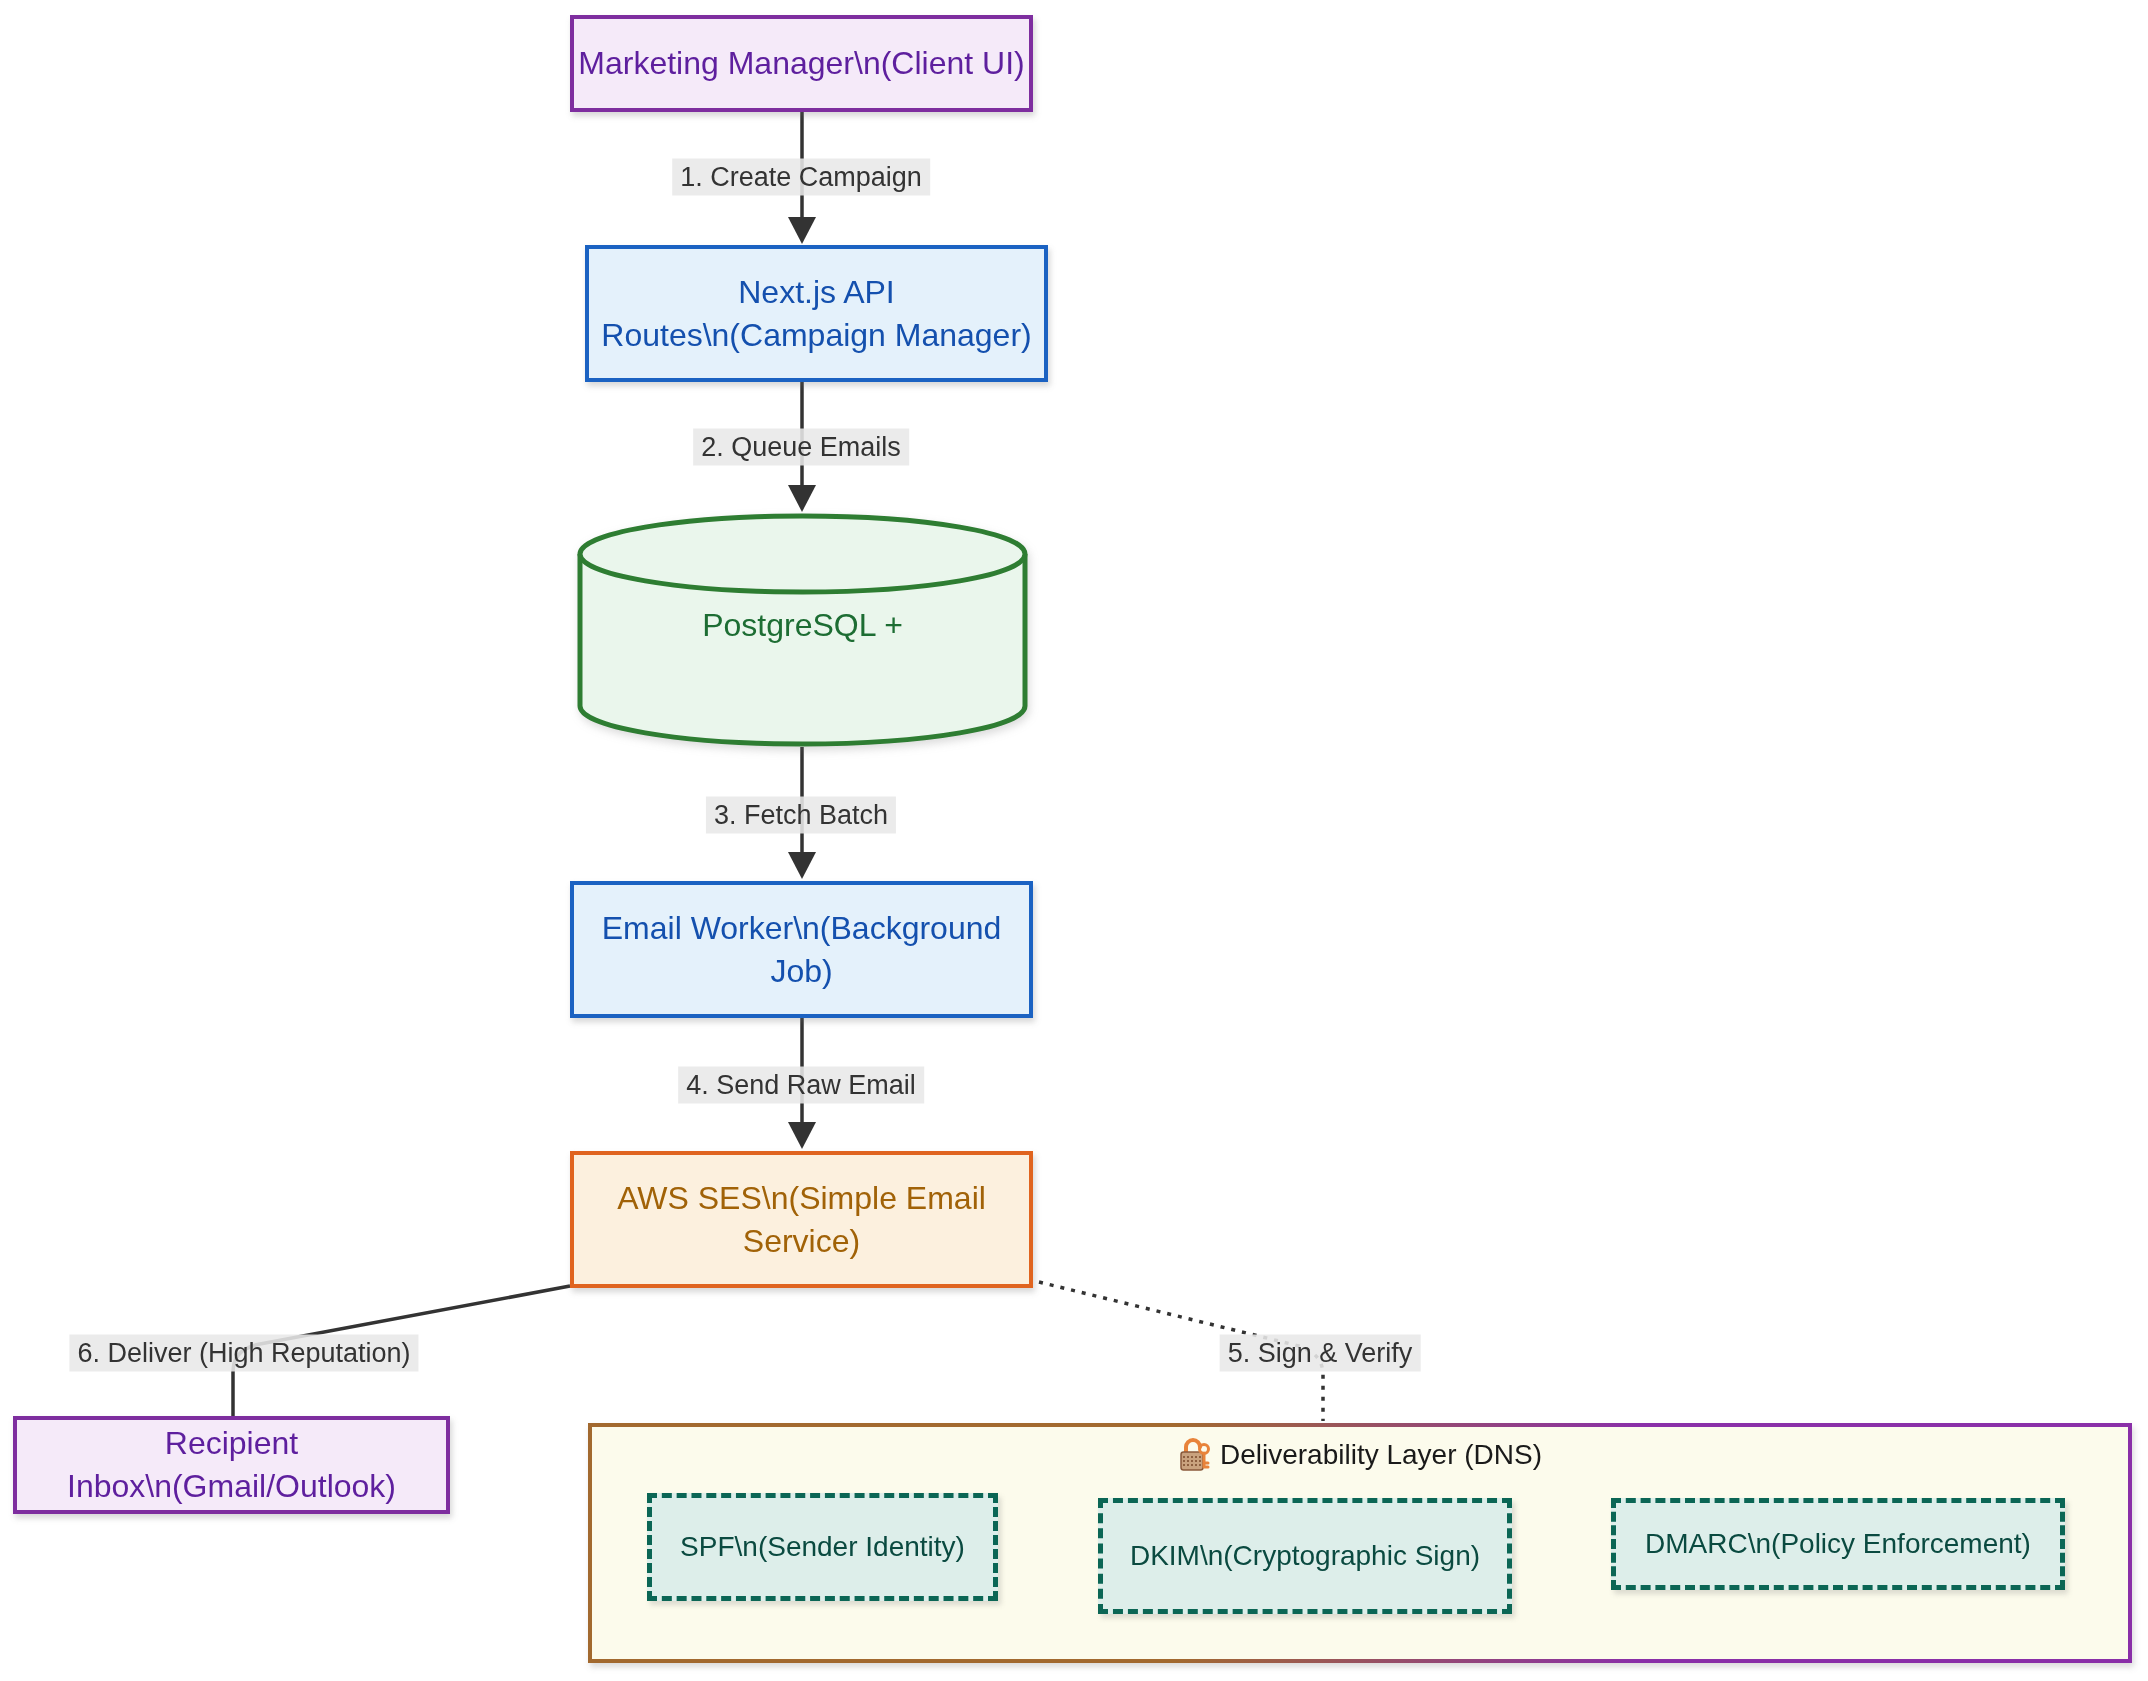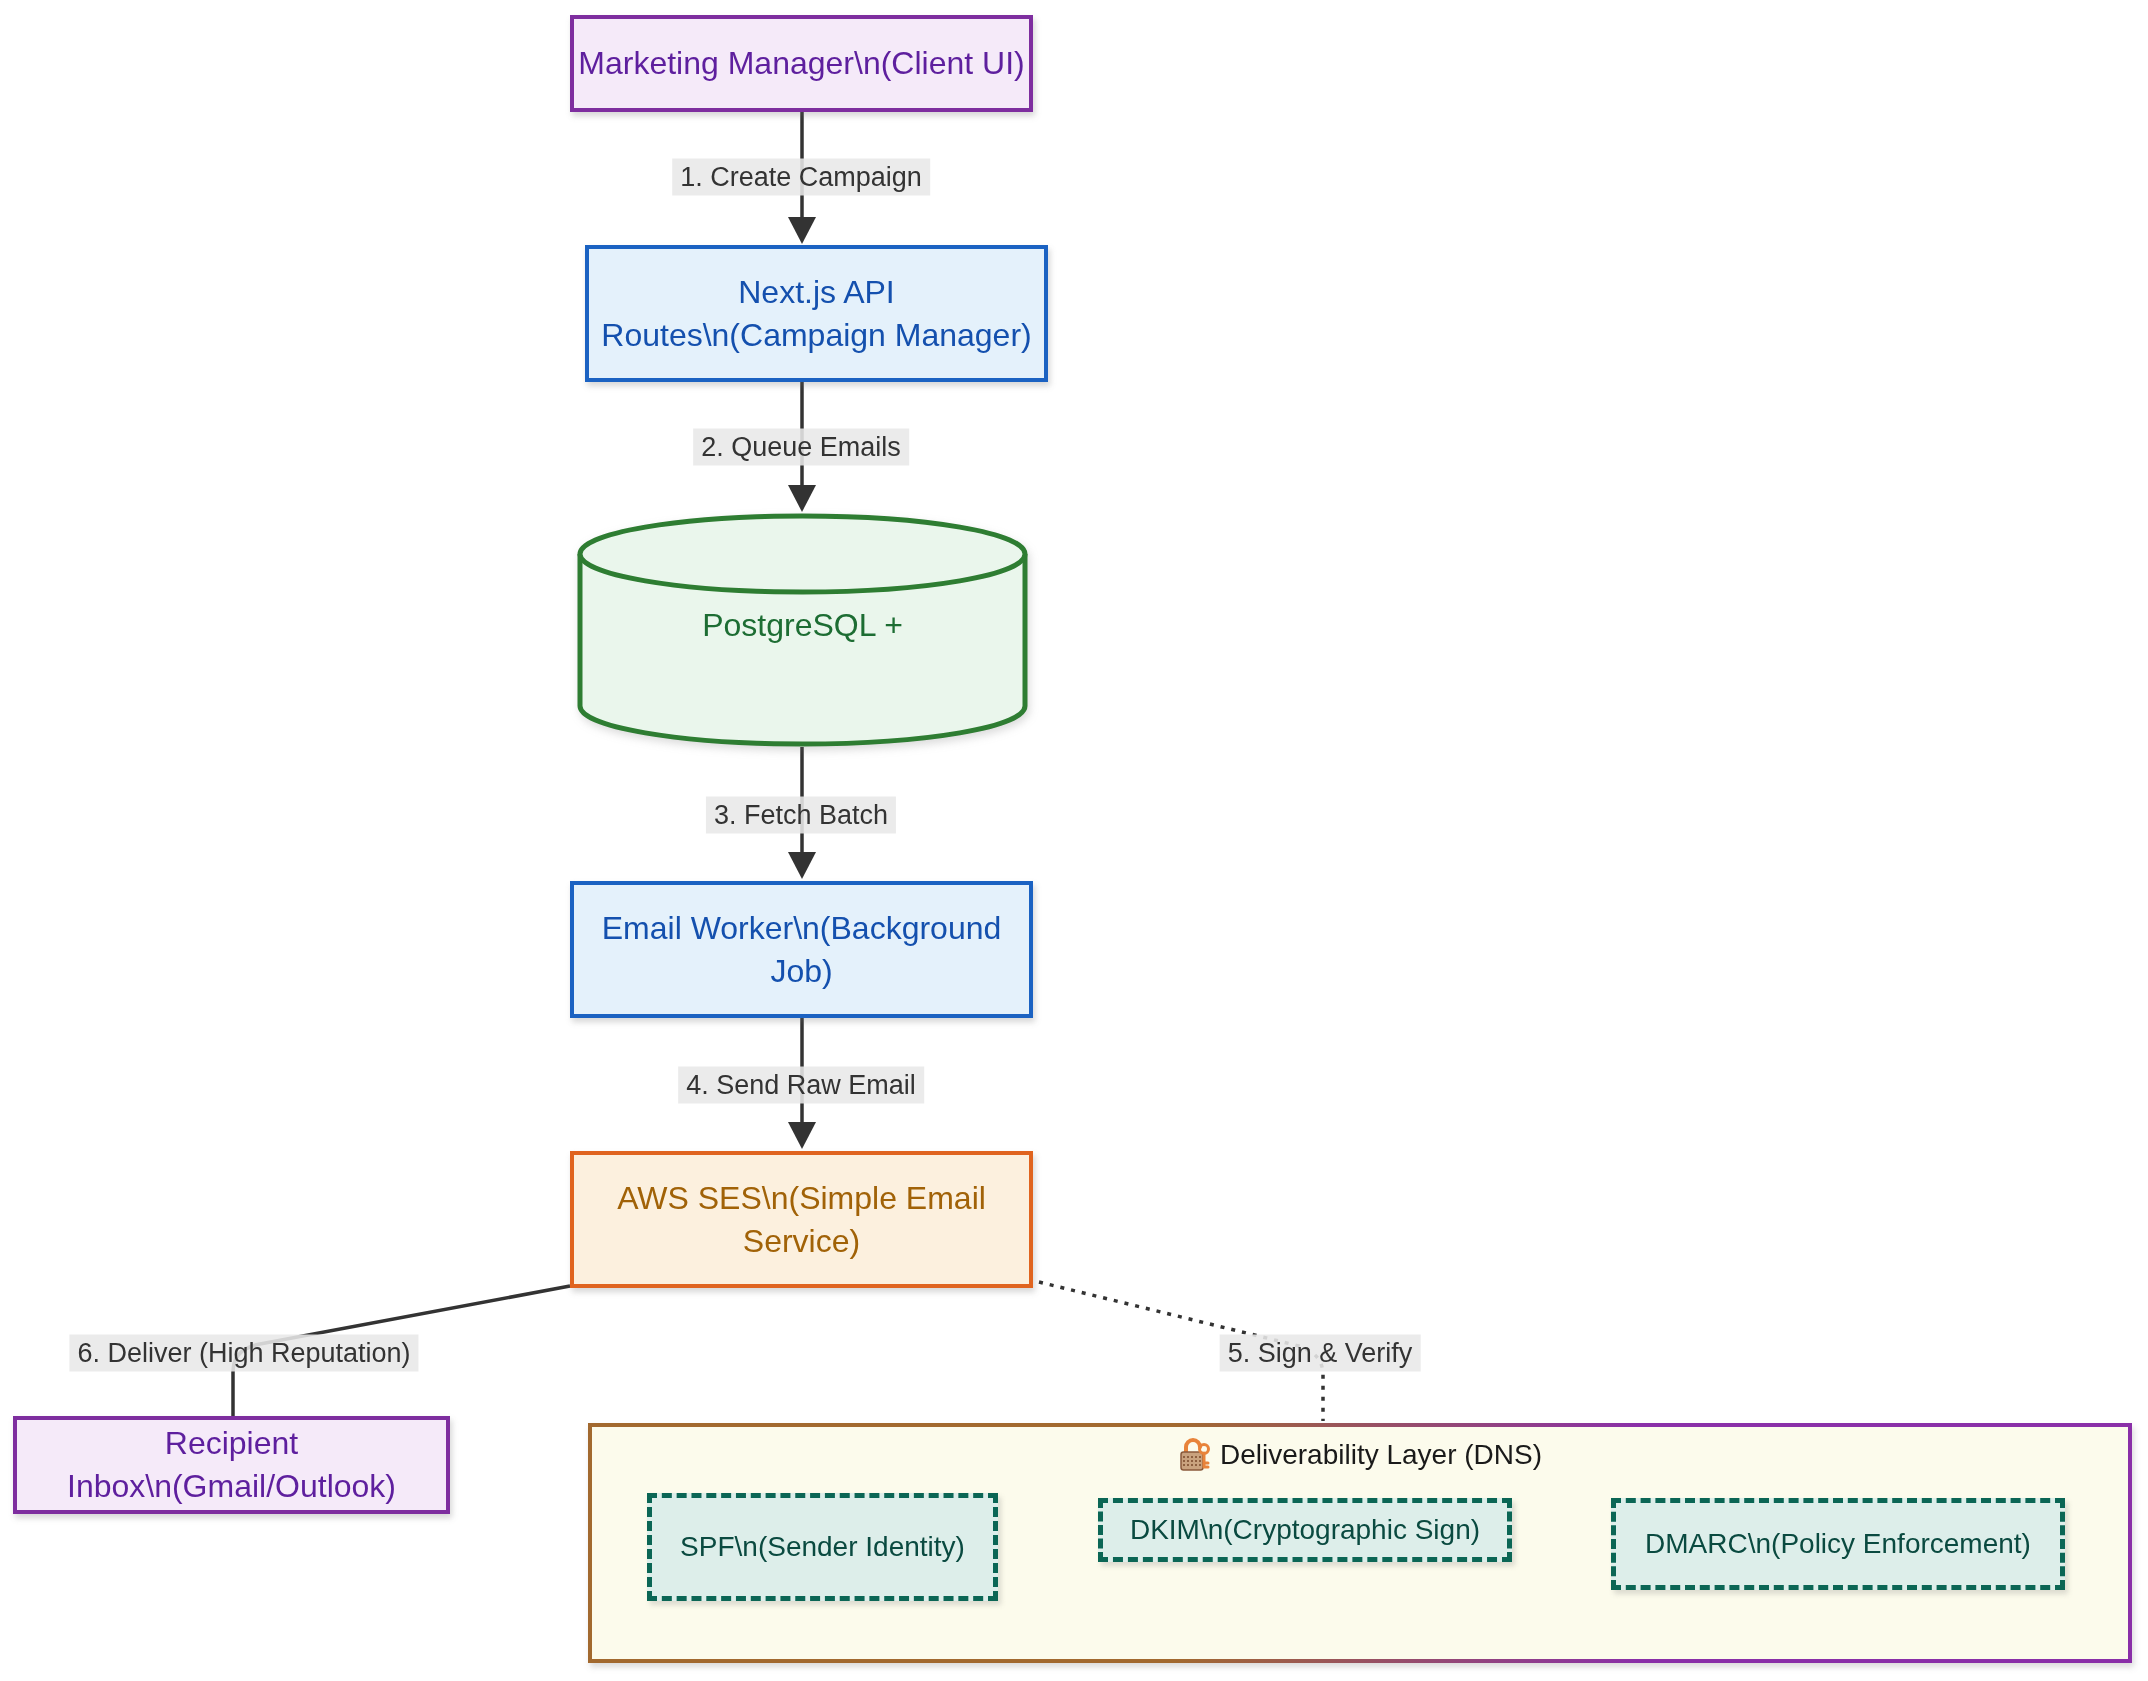--- a/index.html
+++ b/index.html
@@ -122,21 +122,21 @@
           <path d="M5,20 H23 M5,24 H23 M5,28 H23" stroke="#7A4A2B" stroke-width="1.6" stroke-dasharray="2 2"></path>
           <circle cx="26" cy="12" r="4.5" fill="none" stroke="#E8833A" stroke-width="3"></circle>
           <path d="M26,16 V30 M26,26 h4 M26,30 h4" stroke="#E8833A" stroke-width="3" stroke-linecap="round"></path>
         </svg>
         <span>Deliverability Layer (DNS)</span>
       </div>
 
       <div class="teal-box" style="left:55px; top:66px; width:351px; height:108px;">
         <span>SPF\n(Sender Identity)</span>
       </div>
-      <div class="teal-box" style="left:506px; top:71px; width:414px; height:64px;">
+      <div class="teal-box" style="left:506px; top:71px; width:414px; height:116px;">
         <span>DKIM\n(Cryptographic Sign)</span>
       </div>
       <div class="teal-box" style="left:1019px; top:71px; width:454px; height:92px;">
         <span>DMARC\n(Policy Enforcement)</span>
       </div>
     </div>
   </div>
 
 </div>
 

